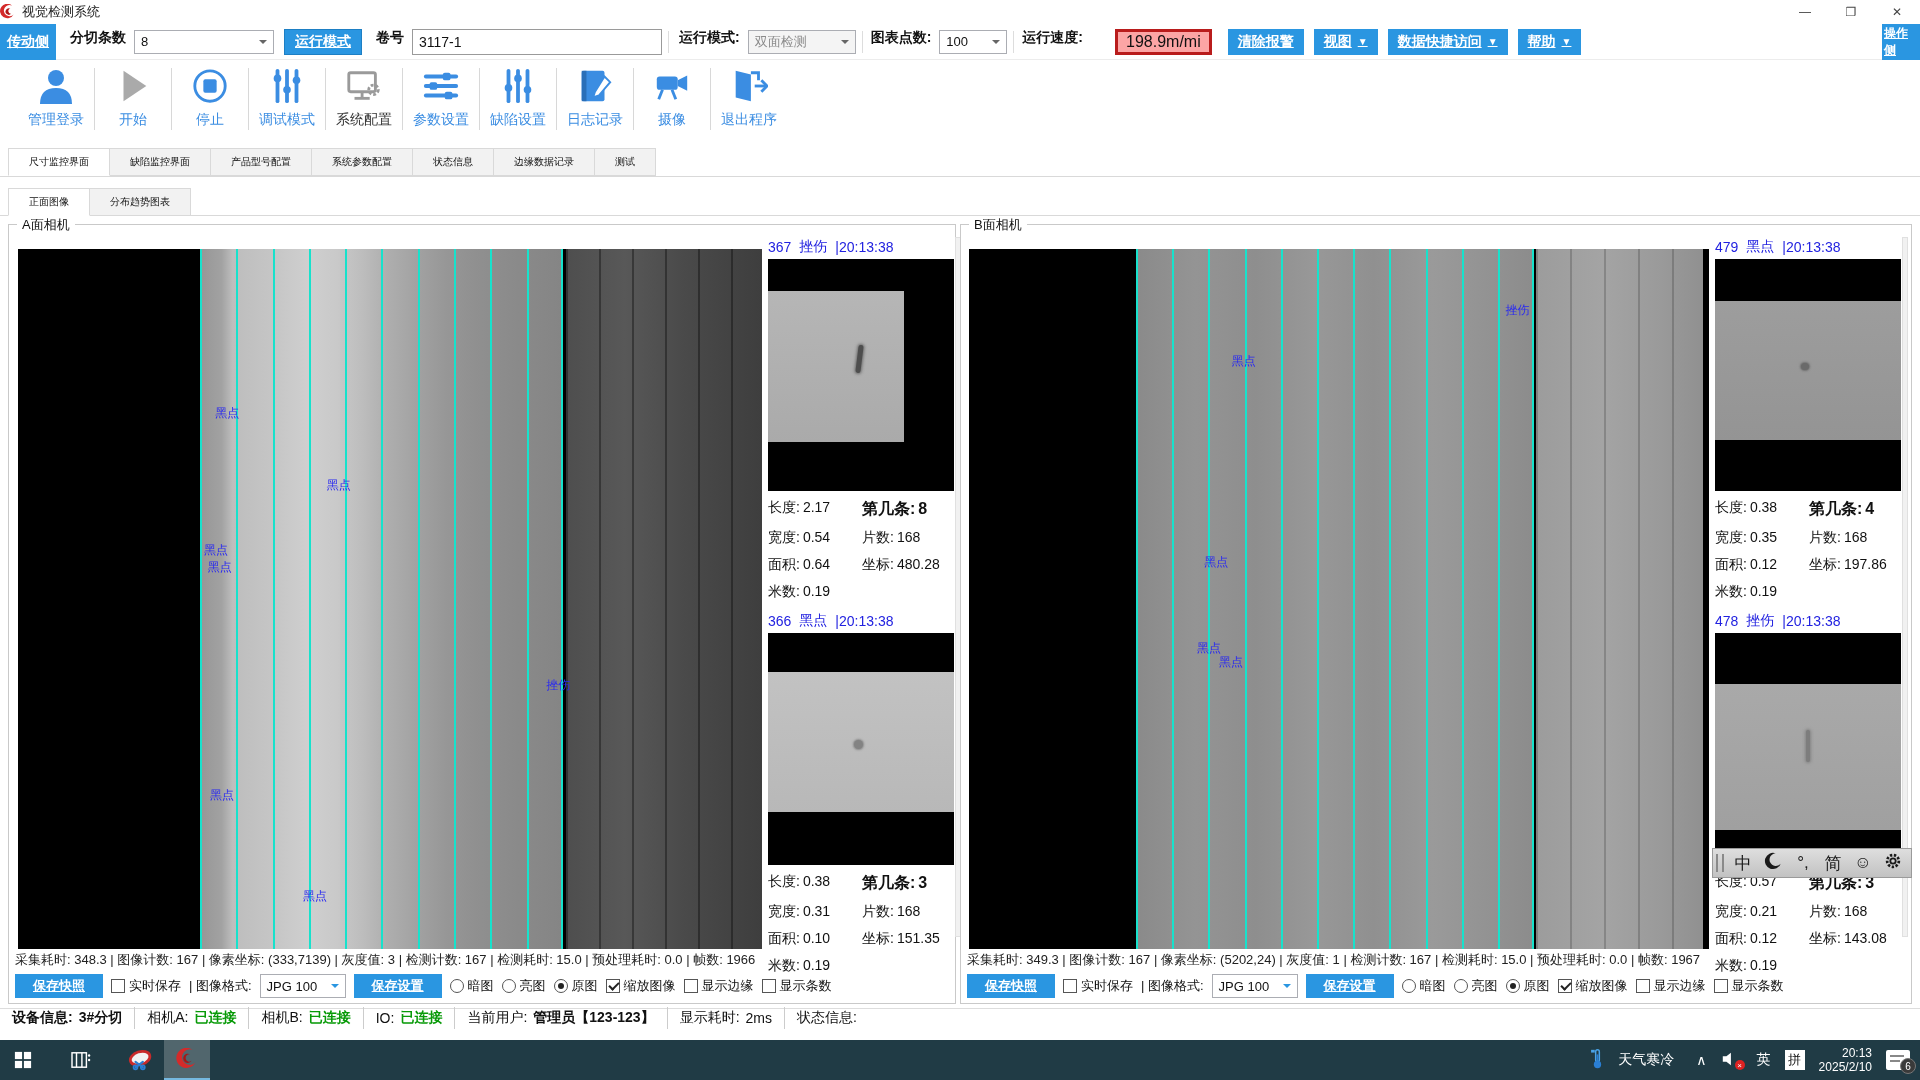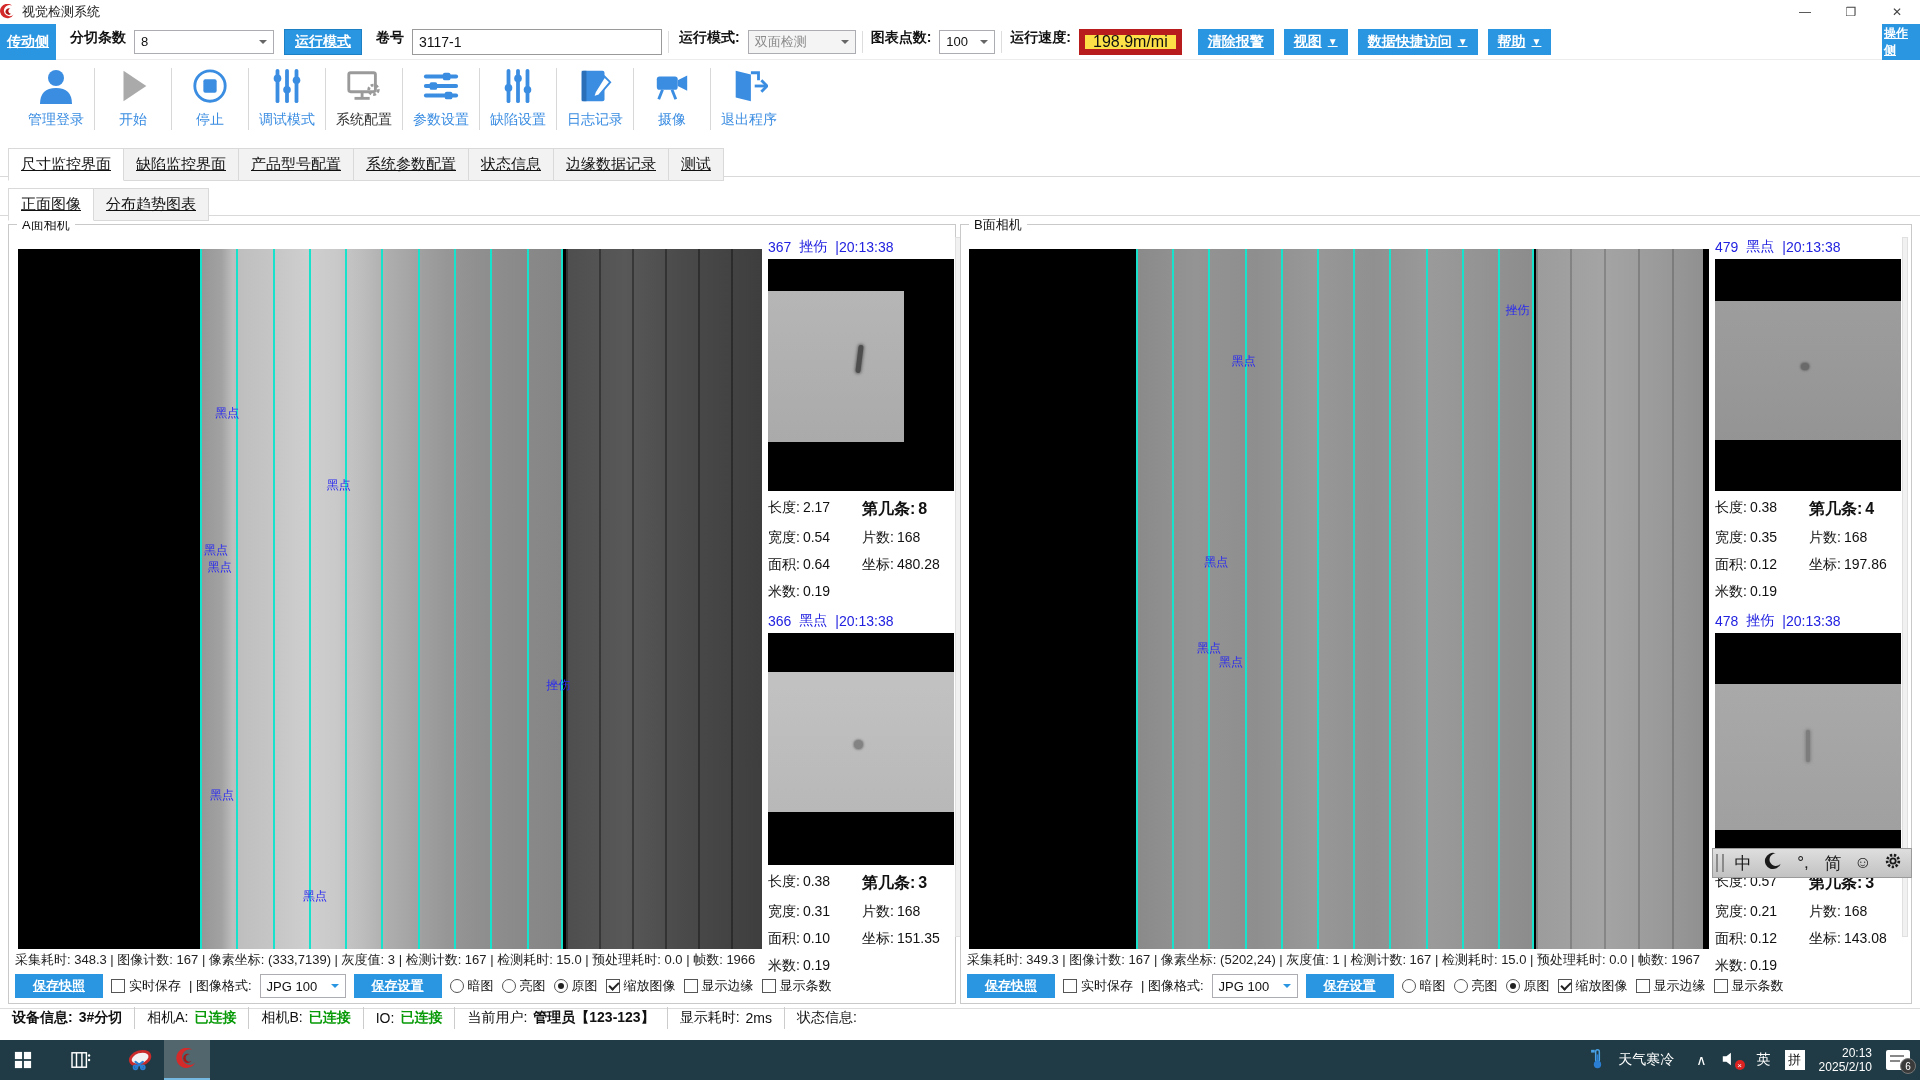--- a/index.html
+++ b/index.html
@@ -17,36 +17,36 @@
   .toolbar { position:absolute; left:0; top:24px; width:1920px; height:36px; background:#fff; display:flex; align-items:center; border-bottom:1px solid #ececec; }
   .btn-blue { background:#2a96e1; color:#fff; font-weight:bold; font-size:14px; display:flex; align-items:center; justify-content:center; cursor:default;text-decoration:underline; }
   .tb-drive { width:56px; height:36px; }
   .tb-label { font-weight:bold; font-size:14px; color:#111; margin:0 8px 8px 14px; white-space:nowrap; }
   .selbox { position:relative; height:24px; border:1px solid #abadb3; background:#fff; display:flex; align-items:center; padding:0 20px 0 6px; font-size:13px; }
   .selbox::after { content:""; position:absolute; right:6px; top:9px; border:4px solid transparent; border-top-color:#666; }
   .selbox.disabled { background:#f4f4f4; color:#8a8a8a; }
   .tb-confirm { height:26px; padding:0 10px; margin-left:10px; border:1px solid #1d7fc4; }
   .inputbox { height:26px; border:1px solid #9a9a9a; background:#fff; display:flex; align-items:center; padding:0 6px; font-size:14px; }
   .tb-sep { width:1px; height:22px; background:#ddd; margin:0 6px; }
-  .speedbox { height:26px; border:6px solid #b91c1c; background:#fde047; display:flex; align-items:center; padding:0 8px; font-size:16px; }
+  .speedbox { height:26px; border:3px solid #b91c1c; background:#fca5a5; display:flex; align-items:center; padding:0 8px; font-size:16px;margin-left:24px; }
   .menu-btn { height:26px; padding:0 10px; margin-left:10px; gap:6px; }
   .menu-btn .arr { font-size:10px; }
   .tb-operator { position:absolute; right:0; top:0; height:36px; width:38px; font-size:12px; padding:0 2px; overflow:hidden; }
 
   
   .iconbar { position:absolute; left:0; top:60px; width:1920px; height:82px; background:#fff; display:flex; align-items:flex-start; padding-left:18px; }
   .tool { width:76px; padding-top:6px; display:flex; flex-direction:column; align-items:center; gap:5px; }
   .tool .ticon { width:42px; height:40px; display:flex; align-items:center; justify-content:center; }
   .tool .tlbl { font-size:14px; color:#3b8de2; white-space:nowrap; }
   .tool .tlbl.dark { color:#333; }
   .tool-sep { width:1px; height:62px; background:#d8d8d8; margin-top:8px; }
 
   
   .maintabs { position:absolute; left:8px; top:148px; display:flex; z-index:2; }
-  .tab { padding:6px 12px; font-size:15px; background:#f2f2f2; border:1px solid #d9d9d9; border-left:none; color:#111;text-decoration:underline; }
+  .tab { padding:6px 20px; font-size:10px; background:#f2f2f2; border:1px solid #d9d9d9; border-left:none; color:#111; }
   .tab:first-child { border-left:1px solid #d9d9d9; }
   .tab.active { background:#fff; border-bottom:1px solid #fff; font-weight:normal; }
   .tabline1 { position:absolute; left:0; top:176px; width:1920px; height:1px; background:#d9d9d9; }
   .subtabs { position:absolute; left:8px; top:188px; display:flex; z-index:2; }
   .tabline2 { position:absolute; left:0; top:215px; width:1920px; height:1px; background:#d9d9d9; }
 
   
   .gb { position:absolute; top:224px; height:780px; border:1px solid #c9c9c9; background:#fff; }
   .gb-a { left:8px; width:948px; }
   .gb-b { left:960px; width:952px; }
@@ -165,21 +165,21 @@
   <span class="tb-label">分切条数</span>
   <div class="selbox" style="width:140px;">8</div>
   <div class="btn-blue tb-confirm">运行模式</div>
   <span class="tb-label">卷号</span>
   <div class="inputbox" style="width:250px;">3117-1</div>
   <div class="tb-sep"></div>
   <span class="tb-label" style="margin-left:4px;">运行模式:</span>
   <div class="selbox disabled" style="width:108px;">双面检测</div>
   <div class="tb-sep"></div>
   <span class="tb-label" style="margin-left:2px;">图表点数:</span>
-  <div class="selbox" style="width:56px;">100</div>
+  <div class="selbox" style="width:68px;">100</div>
   <div class="tb-sep"></div>
   <span class="tb-label" style="margin-left:2px;">运行速度:</span>
   <div class="speedbox">198.9m/mi</div>
   <div class="btn-blue menu-btn" style="margin-left:16px;">清除报警</div>
   <div class="btn-blue menu-btn">
     <span>视图</span>
     <span class="arr">▼</span>
   </div>
   <div class="btn-blue menu-btn">
     <span>数据快捷访问</span>

